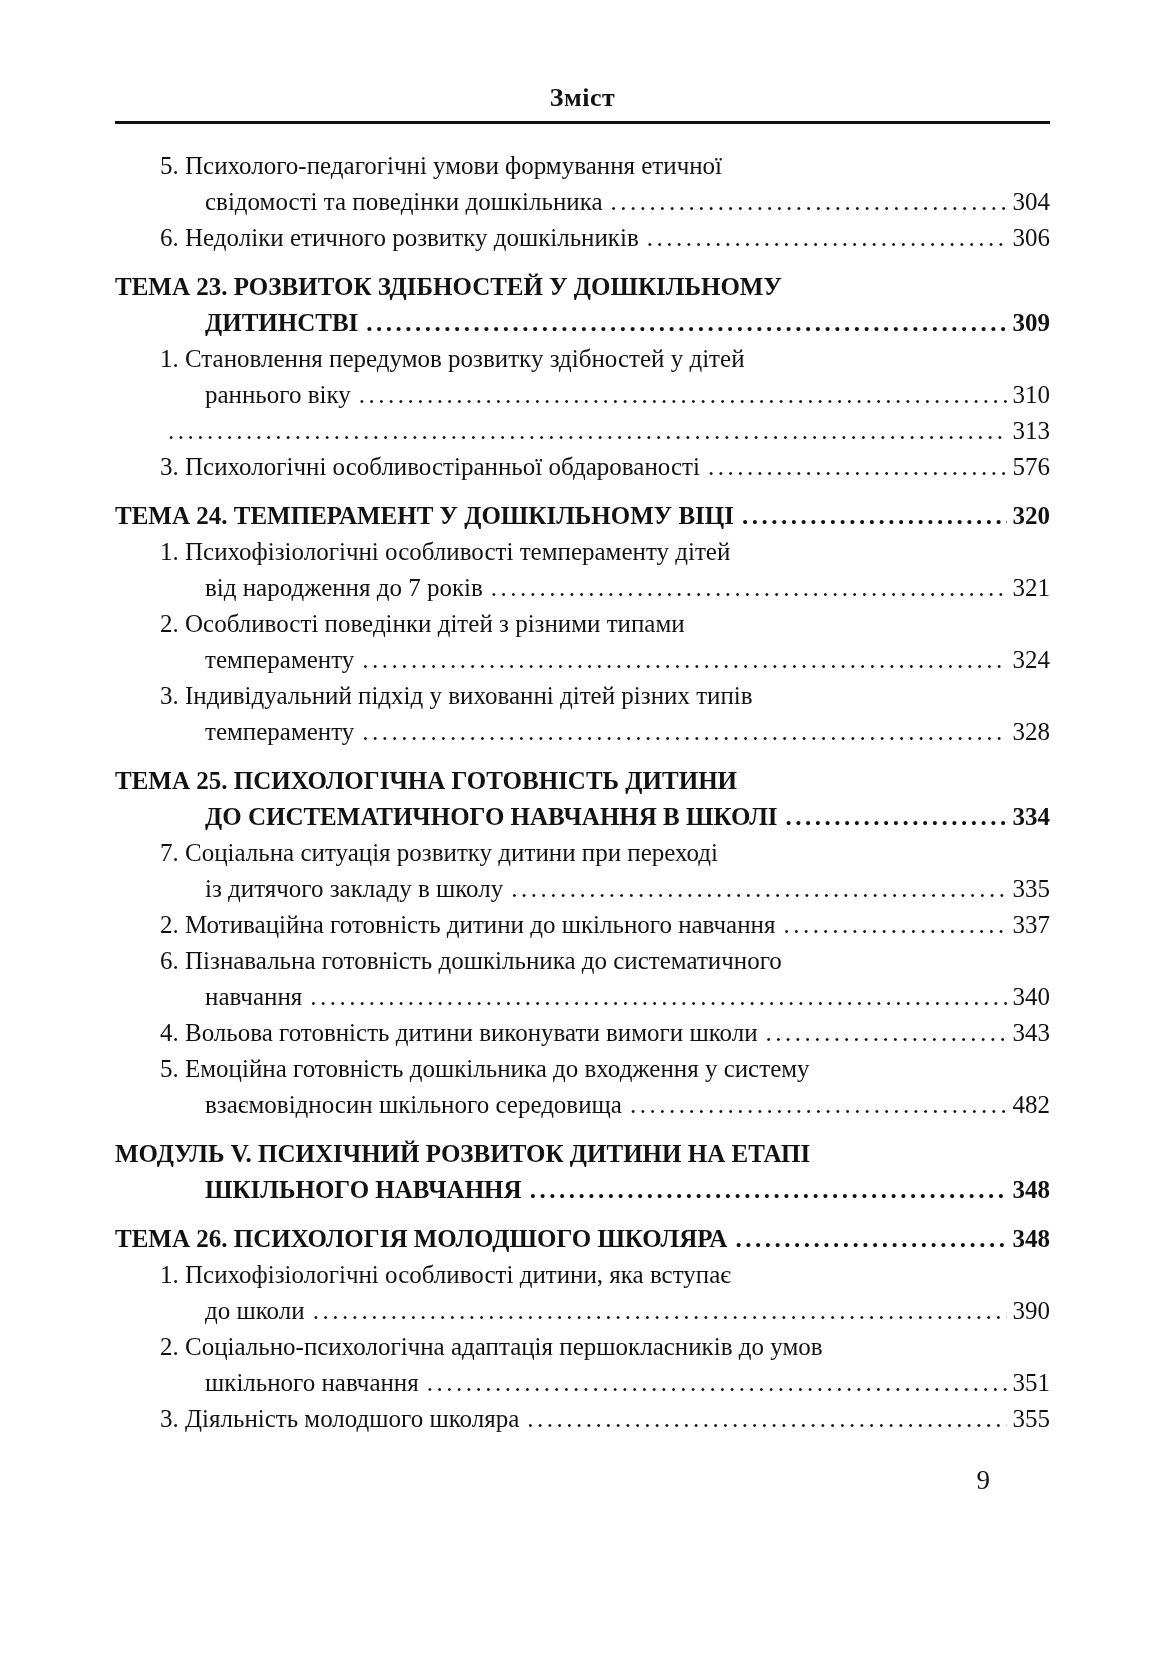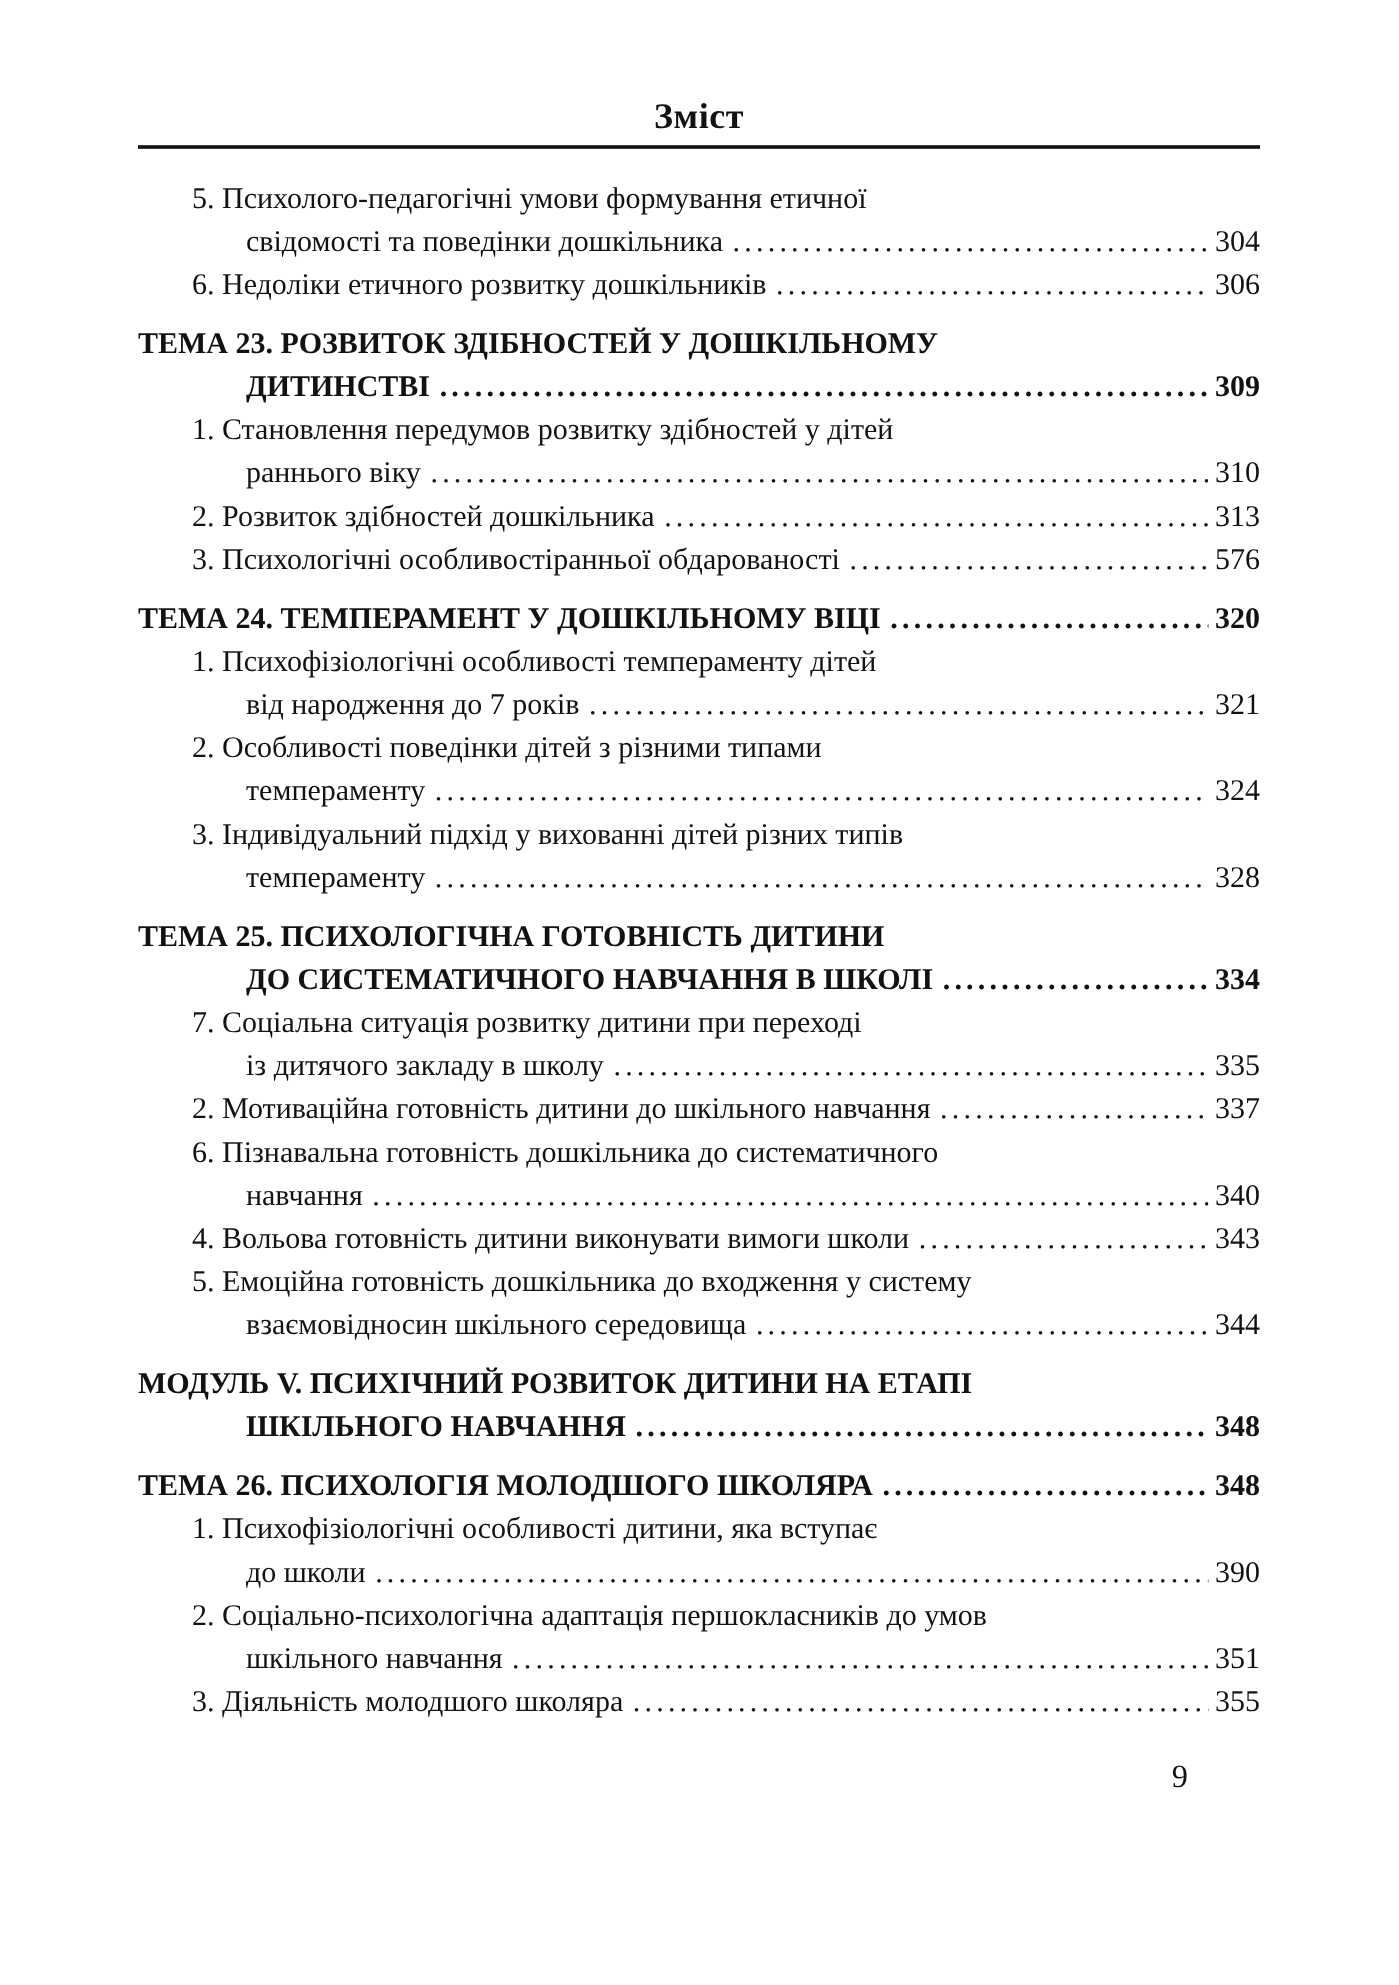--- a/index.html
+++ b/index.html
@@ -11,21 +11,21 @@
     color: #121212;
     position: relative;
     overflow: hidden;
   }
   .page {
     padding: 84px 116px 0 115px;
   }
   .header-title {
     text-align: center;
     font-weight: bold;
-    font-size: 30px;
+    font-size: 26px;
     line-height: 28px;
     letter-spacing: 0.5px;
   }
   .header-rule {
     border: 0;
     border-bottom: 3px solid #121212;
     margin-top: 9px;
     margin-bottom: 24px;
   }
   .toc {
@@ -105,21 +105,20 @@
           <span class="txt">1. Становлення передумов розвитку здібностей у дітей</span>
         </div>
         <div class="line cont">
           <span class="txt">раннього віку</span>
           <span class="leader"></span>
           <span class="pg">310</span>
         </div>
       </div>
       <div class="entry item">
         <div class="line first">
-          <span class="txt">2. Розвиток здібностей дошкільника</span>
           <span class="leader"></span>
           <span class="pg">313</span>
         </div>
       </div>
       <div class="entry item">
         <div class="line first">
           <span class="txt">3. Психологічні особливостіранньої обдарованості</span>
           <span class="leader"></span>
           <span class="pg">576</span>
         </div>
@@ -205,21 +204,21 @@
           <span class="pg">343</span>
         </div>
       </div>
       <div class="entry item">
         <div class="line first">
           <span class="txt">5. Емоційна готовність дошкільника до входження у систему</span>
         </div>
         <div class="line cont">
           <span class="txt">взаємовідносин шкільного середовища</span>
           <span class="leader"></span>
-          <span class="pg">344</span>
+          <span class="pg">482</span>
         </div>
       </div>
       <div class="entry module">
         <div class="line first">
           <span class="txt">МОДУЛЬ V. ПСИХІЧНИЙ РОЗВИТОК ДИТИНИ НА ЕТАПІ</span>
         </div>
         <div class="line cont">
           <span class="txt">ШКІЛЬНОГО НАВЧАННЯ</span>
           <span class="leader"></span>
           <span class="pg">348</span>

